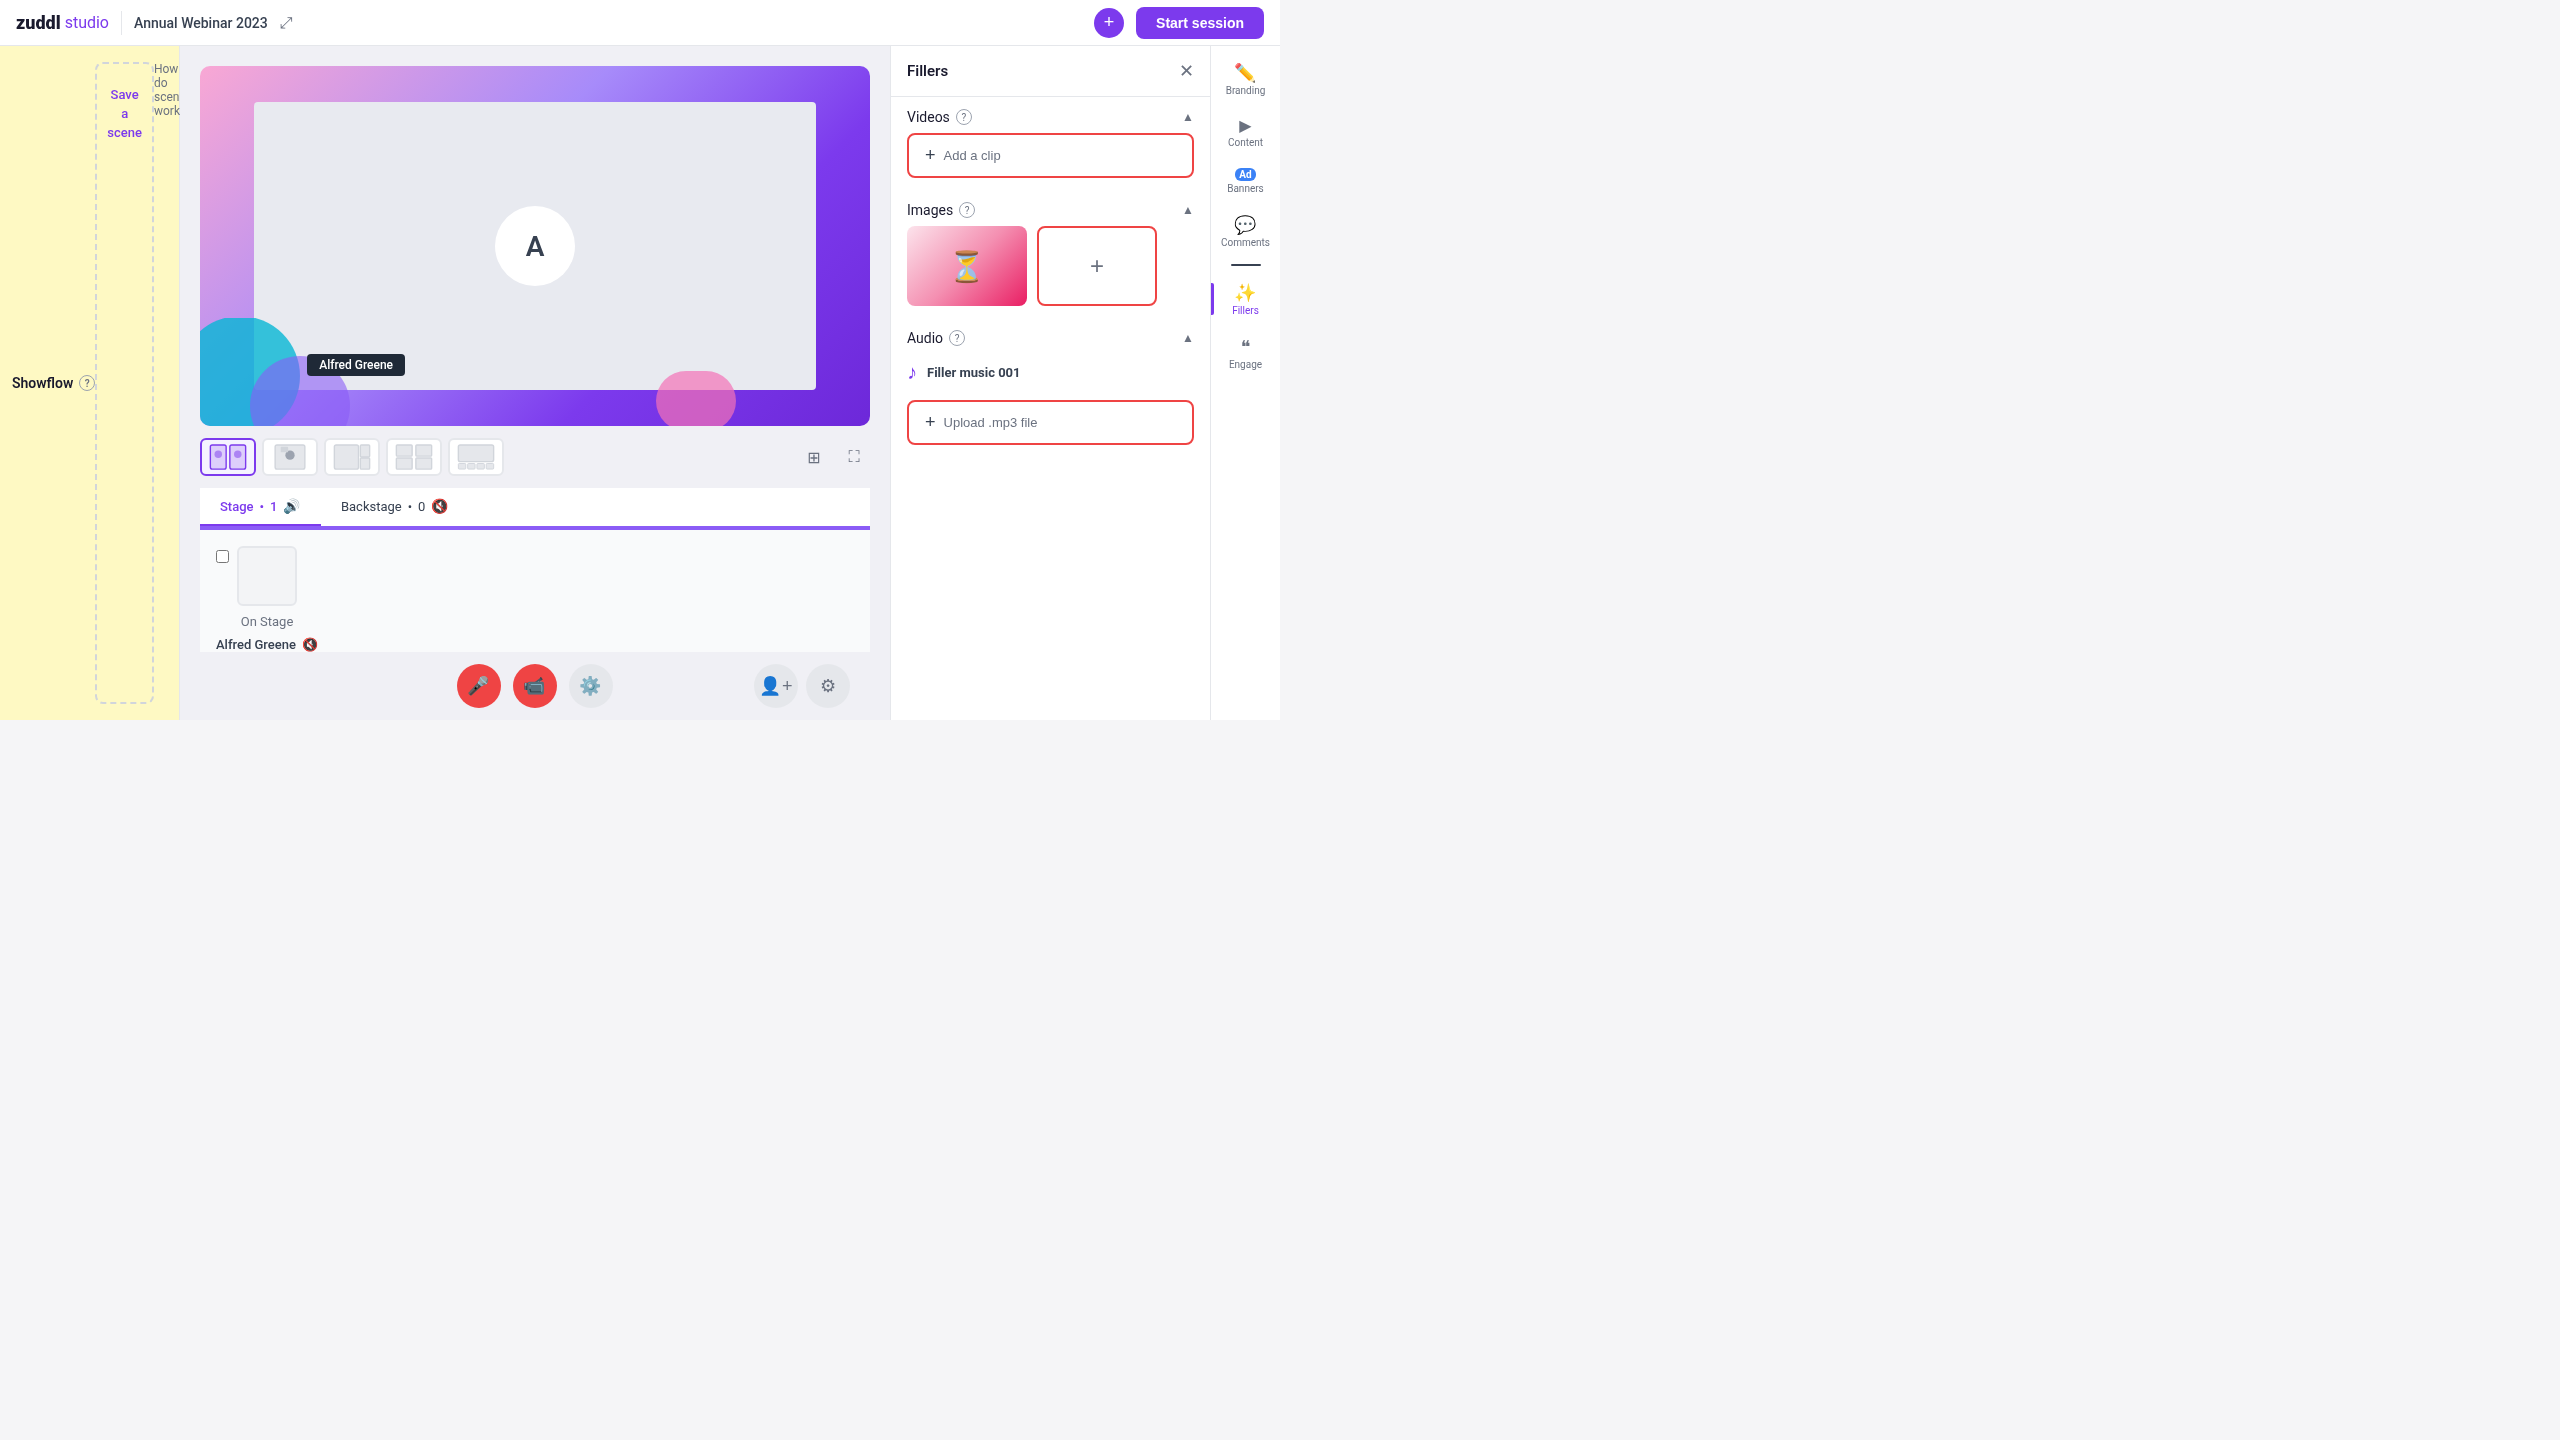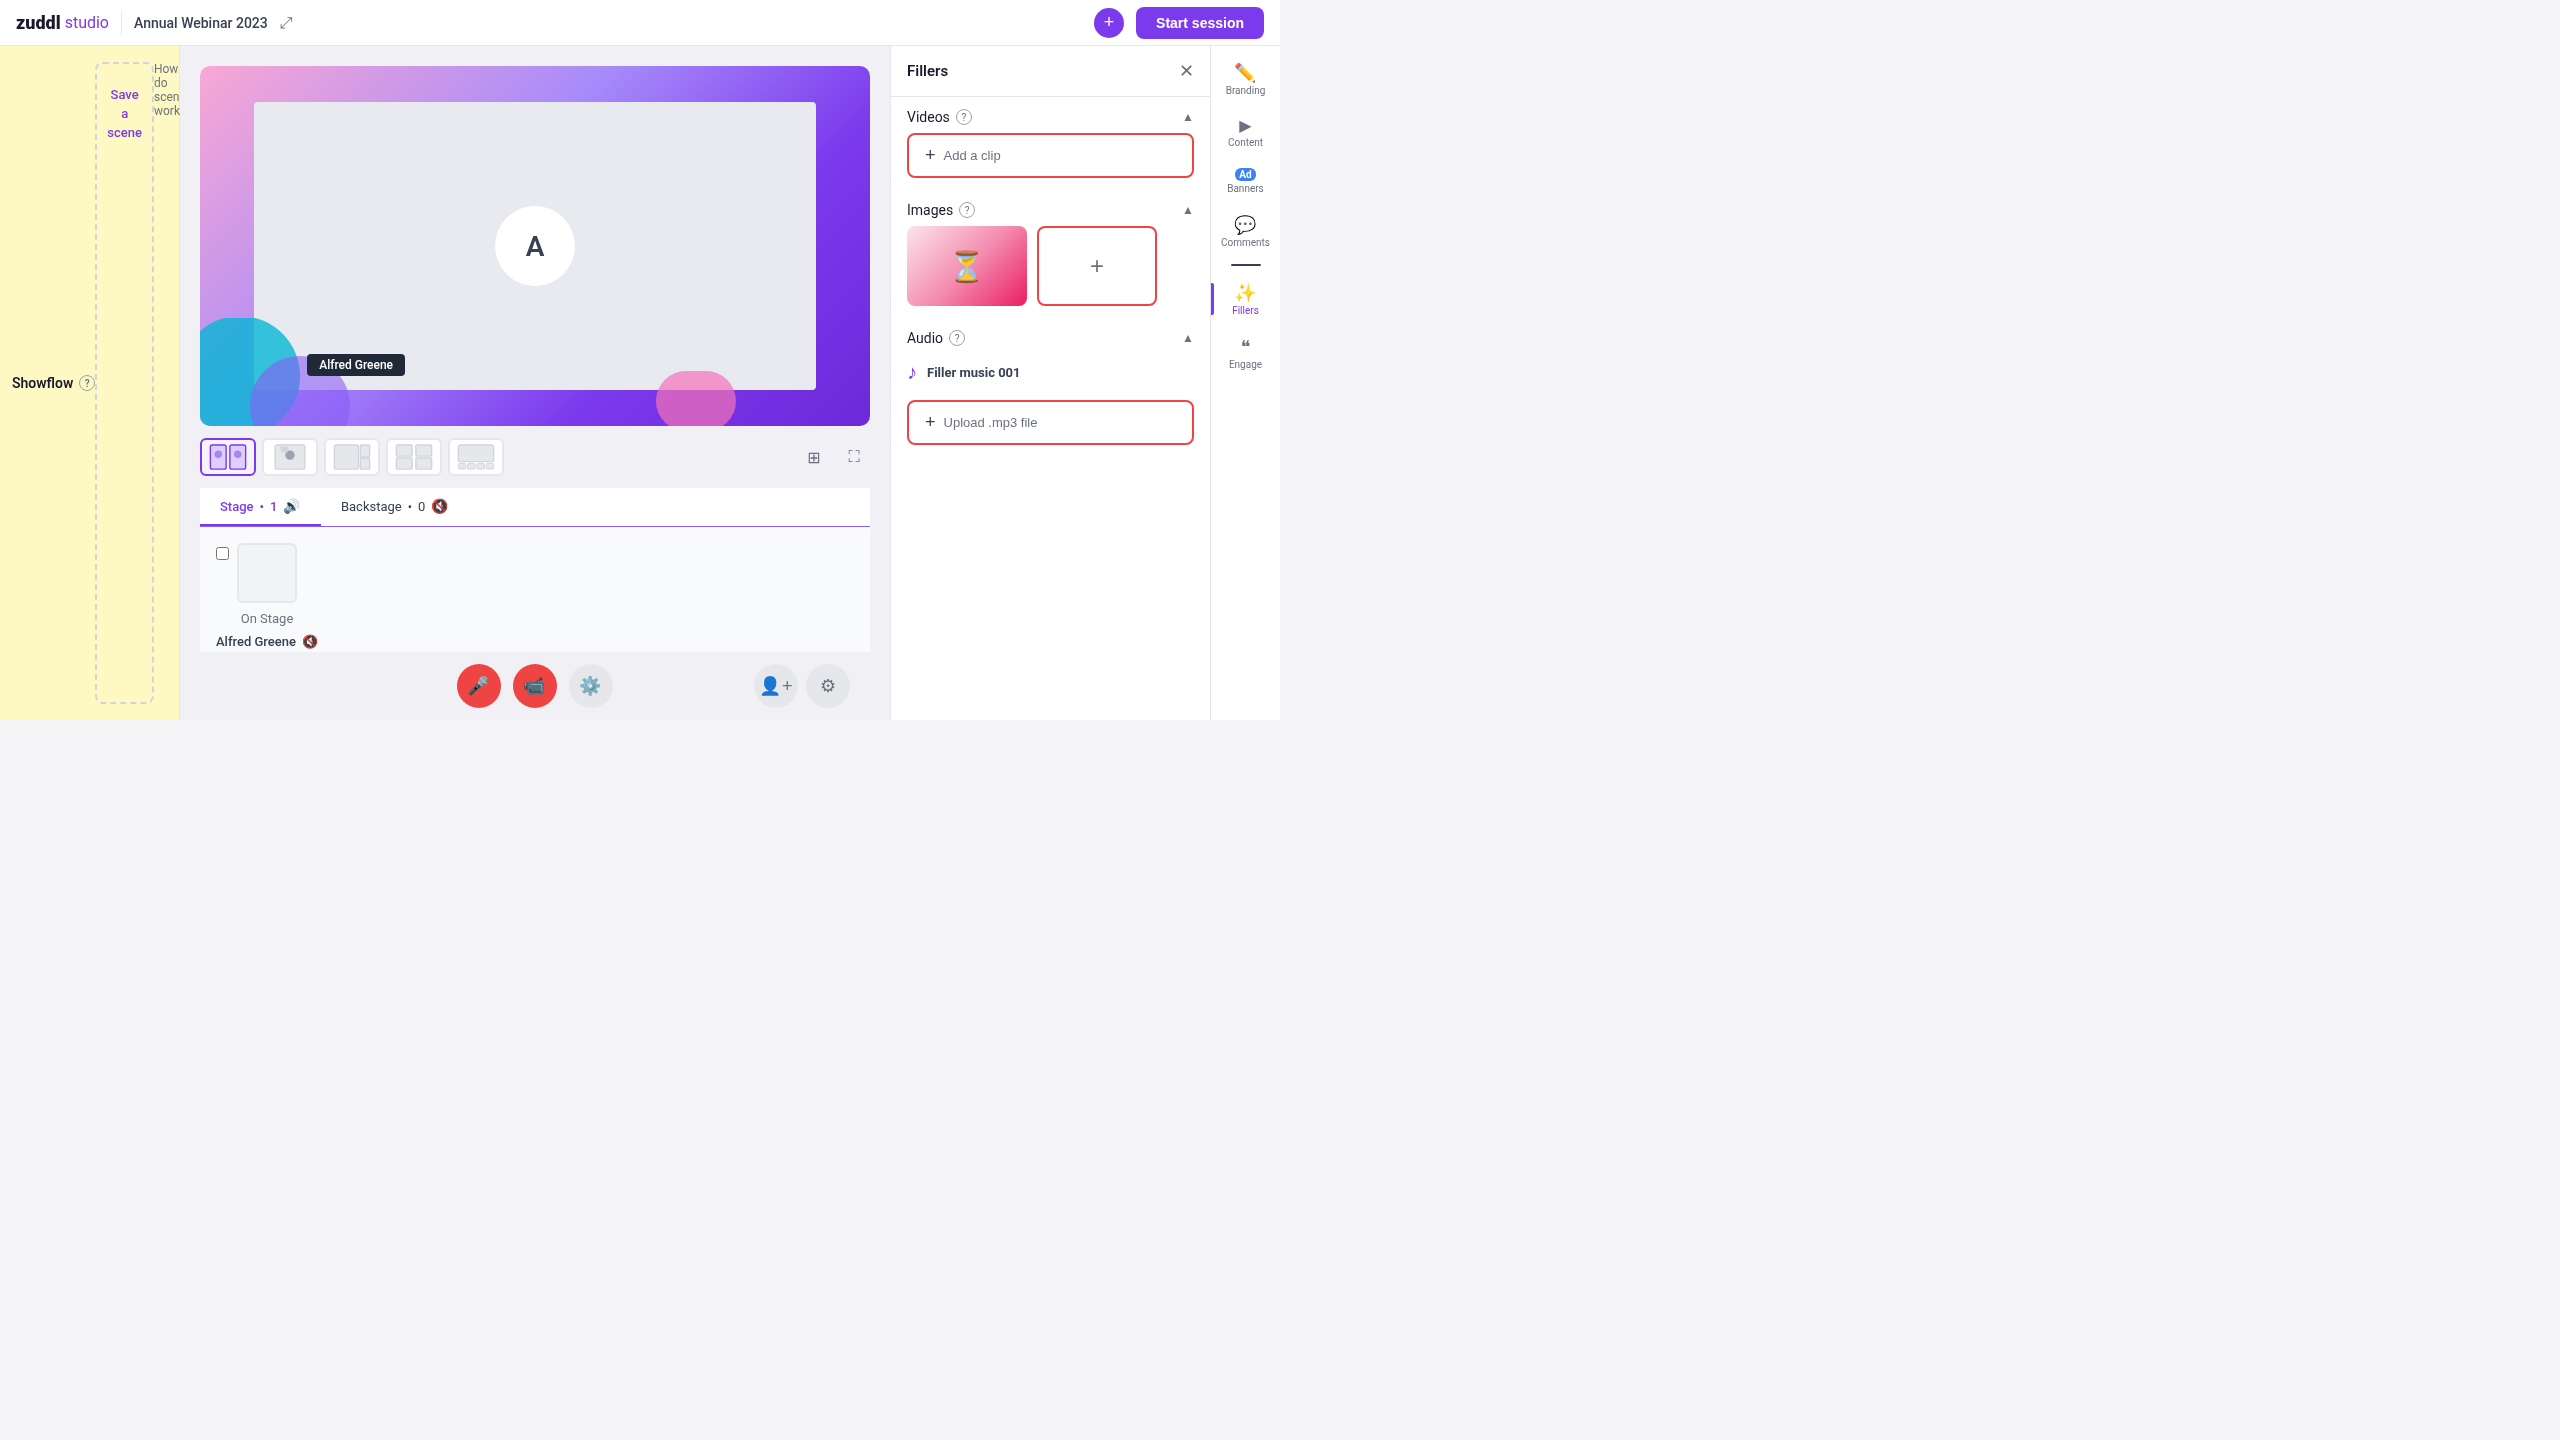--- a/index.html
+++ b/index.html
@@ -110,21 +110,21 @@
     .preview-controls { display: flex; gap: 8px; }
     .preview-ctrl-btn {
       width: 32px; height: 32px; border: none; background: none; cursor: pointer;
       color: #6b7280; font-size: 16px; display: flex; align-items: center; justify-content: center;
     }
 
     
     .stage-area {
       background: #f9fafb; flex: 1; display: flex; flex-direction: column; overflow: hidden;
     }
-    .stage-tabs { display: flex; border-bottom: 1px solid #8b5cf6; background: white; }
+    .stage-tabs { display: flex; border-bottom: 4px solid #8b5cf6; background: white; }
     .stage-tab {
       padding: 10px 20px; font-size: 13px; cursor: pointer; border-bottom: 2px solid transparent;
       display: flex; align-items: center; gap: 6px; color: #374151;
     }
     .stage-tab.active { border-bottom-color: #7c3aed; color: #7c3aed; font-weight: 500; }
     .stage-content { flex: 1; padding: 16px; }
     .on-stage-box {
       width: 60px; height: 60px; border: 2px solid #e5e7eb; border-radius: 6px; background: #f3f4f6;
       margin-bottom: 8px;
     }

